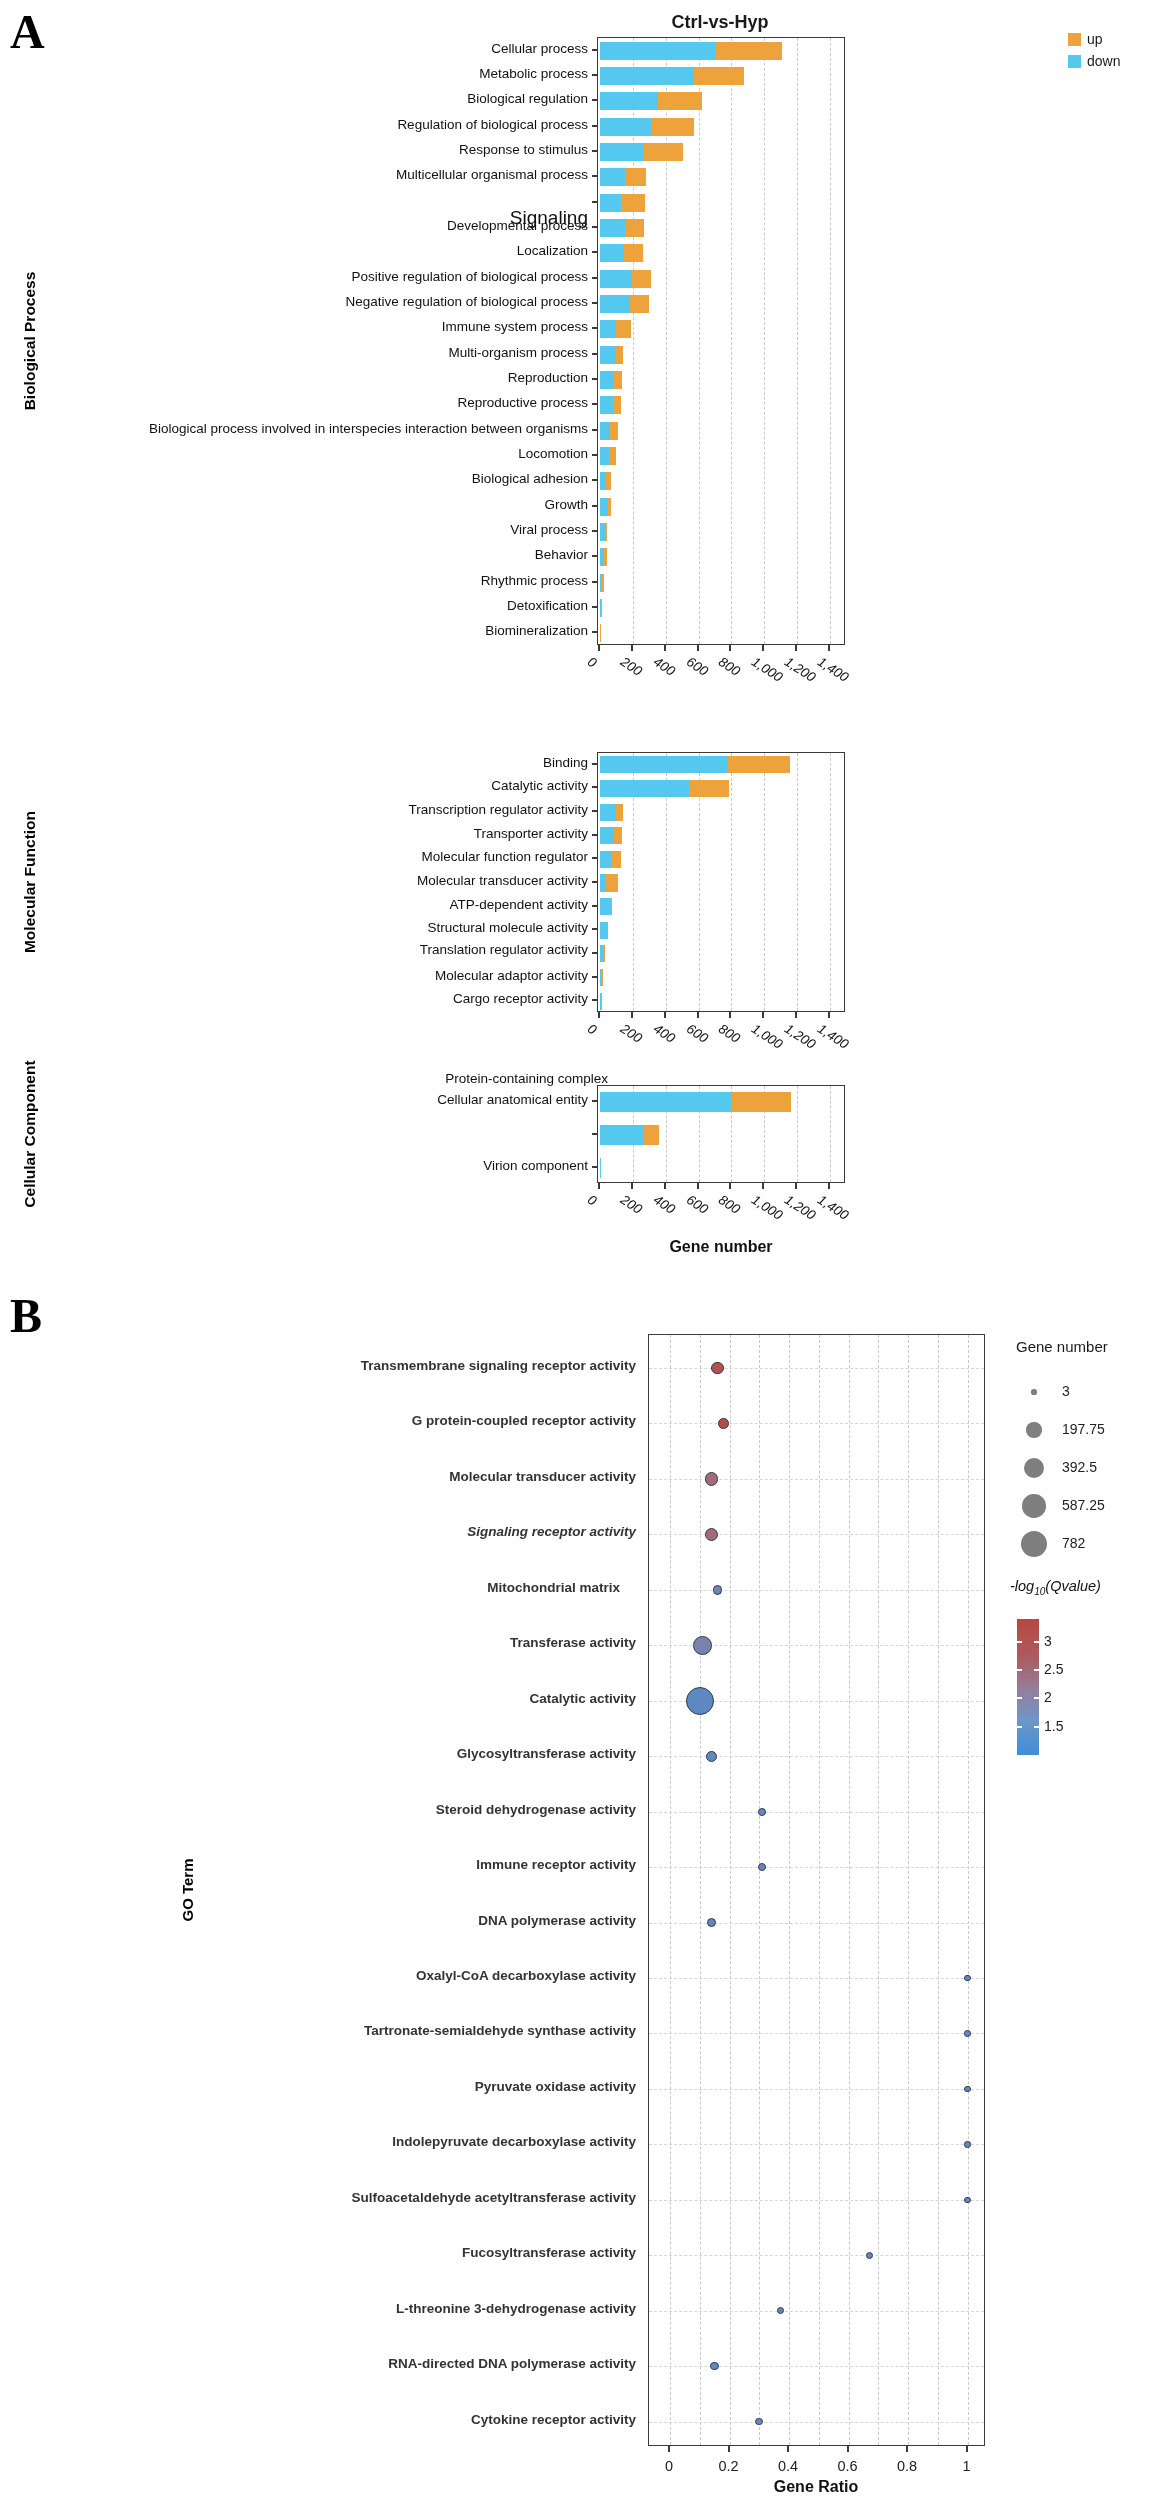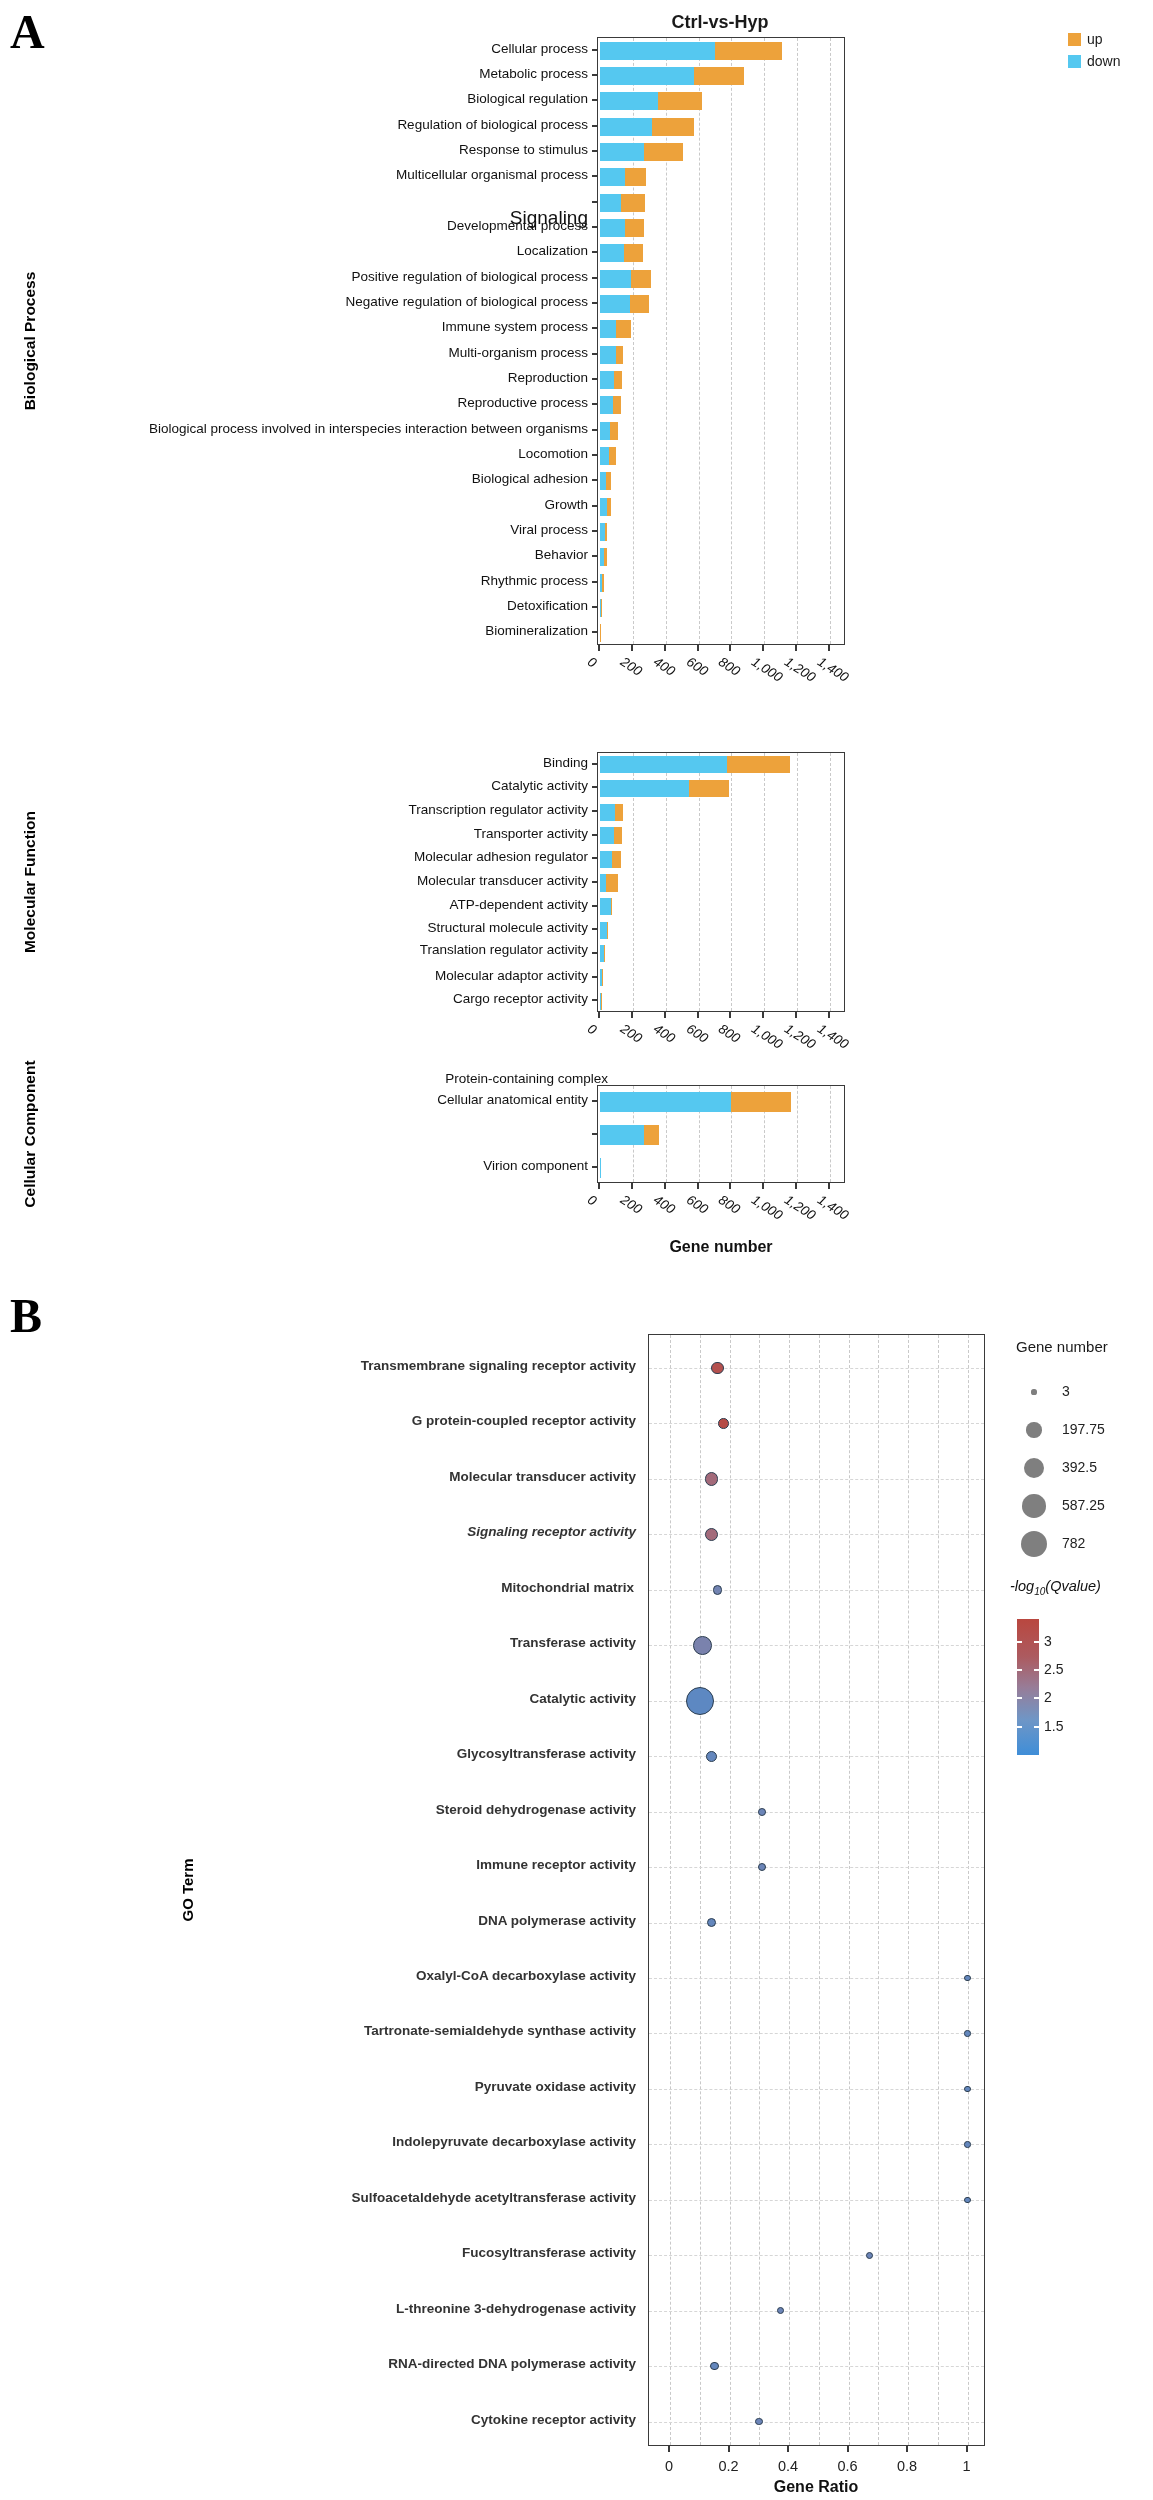--- a/index.html
+++ b/index.html
@@ -313,21 +313,21 @@
     <div class="xtick" style="left: 828px; top: 645px; height: 6px;"></div>
     <div class="xtick-label-a" style="left: 823px; top: 654px;">1,400</div>
     <div class="cat-label" style="left: 34px; width: 554px; top: 755.818px; font-size: 13.5px;">Binding</div>
     <div class="ytick" style="left: 592px; width: 5px; top: 762.818px;"></div>
     <div class="cat-label" style="left: 34px; width: 554px; top: 779.455px; font-size: 13.5px;">Catalytic activity</div>
     <div class="ytick" style="left: 592px; width: 5px; top: 786.455px;"></div>
     <div class="cat-label" style="left: 34px; width: 554px; top: 803.091px; font-size: 13.5px;">Transcription regulator activity</div>
     <div class="ytick" style="left: 592px; width: 5px; top: 810.091px;"></div>
     <div class="cat-label" style="left: 34px; width: 554px; top: 826.727px; font-size: 13.5px;">Transporter activity</div>
     <div class="ytick" style="left: 592px; width: 5px; top: 833.727px;"></div>
-    <div class="cat-label" style="left: 34px; width: 554px; top: 850.364px; font-size: 13.5px;">Molecular adhesion regulator</div>
+    <div class="cat-label" style="left: 34px; width: 554px; top: 850.364px; font-size: 13.5px;">Molecular function regulator</div>
     <div class="ytick" style="left: 592px; width: 5px; top: 857.364px;"></div>
     <div class="cat-label" style="left: 34px; width: 554px; top: 874px; font-size: 13.5px;">Molecular transducer activity</div>
     <div class="ytick" style="left: 592px; width: 5px; top: 881px;"></div>
     <div class="cat-label" style="left: 34px; width: 554px; top: 897.636px; font-size: 13.5px;">ATP-dependent activity</div>
     <div class="ytick" style="left: 592px; width: 5px; top: 904.636px;"></div>
     <div class="cat-label" style="left: 34px; width: 554px; top: 921.273px; font-size: 13.5px;">Structural molecule activity</div>
     <div class="ytick" style="left: 592px; width: 5px; top: 928.273px;"></div>
     <div class="cat-label" style="left: 34px; width: 554px; top: 943px; font-size: 13.5px;">Translation regulator activity</div>
     <div class="ytick" style="left: 592px; width: 5px; top: 951.909px;"></div>
     <div class="cat-label" style="left: 34px; width: 554px; top: 968.545px; font-size: 13.5px;">Molecular adaptor activity</div>
@@ -369,21 +369,21 @@
     <div class="xtick" style="left: 762.286px; top: 1183px; height: 6px;"></div>
     <div class="xtick-label-a" style="left: 757.286px; top: 1192px;">1,000</div>
     <div class="xtick" style="left: 795.143px; top: 1183px; height: 6px;"></div>
     <div class="xtick-label-a" style="left: 790.143px; top: 1192px;">1,200</div>
     <div class="xtick" style="left: 828px; top: 1183px; height: 6px;"></div>
     <div class="xtick-label-a" style="left: 823px; top: 1192px;">1,400</div>
     <div class="cat-label-b" style="left: 110px; width: 526px; top: 1358px;">Transmembrane signaling receptor activity</div>
     <div class="cat-label-b" style="left: 110px; width: 526px; top: 1413.45px;">G protein-coupled receptor activity</div>
     <div class="cat-label-b" style="left: 110px; width: 526px; top: 1468.9px;">Molecular transducer activity</div>
     <div class="cat-label-b" style="left: 110px; width: 526px; top: 1524.35px; font-style: italic;">Signaling receptor activity</div>
-    <div class="cat-label-b" style="left: 108px; width: 526px; top: 1579.8px; text-align: right;">Mitochondrial matrix</div>
+    <div class="cat-label-b" style="left: 94px; width: 526px; top: 1579.8px; text-align: right;">Mitochondrial matrix</div>
     <div class="cat-label-b" style="left: 110px; width: 526px; top: 1635.25px;">Transferase activity</div>
     <div class="cat-label-b" style="left: 110px; width: 526px; top: 1690.7px;">Catalytic activity</div>
     <div class="cat-label-b" style="left: 110px; width: 526px; top: 1746.15px;">Glycosyltransferase activity</div>
     <div class="cat-label-b" style="left: 110px; width: 526px; top: 1801.6px;">Steroid dehydrogenase activity</div>
     <div class="cat-label-b" style="left: 110px; width: 526px; top: 1857.05px;">Immune receptor activity</div>
     <div class="cat-label-b" style="left: 110px; width: 526px; top: 1912.5px;">DNA polymerase activity</div>
     <div class="cat-label-b" style="left: 110px; width: 526px; top: 1967.95px;">Oxalyl-CoA decarboxylase activity</div>
     <div class="cat-label-b" style="left: 110px; width: 526px; top: 2023.4px;">Tartronate-semialdehyde synthase activity</div>
     <div class="cat-label-b" style="left: 110px; width: 526px; top: 2078.85px;">Pyruvate oxidase activity</div>
     <div class="cat-label-b" style="left: 110px; width: 526px; top: 2134.3px;">Indolepyruvate decarboxylase activity</div>

